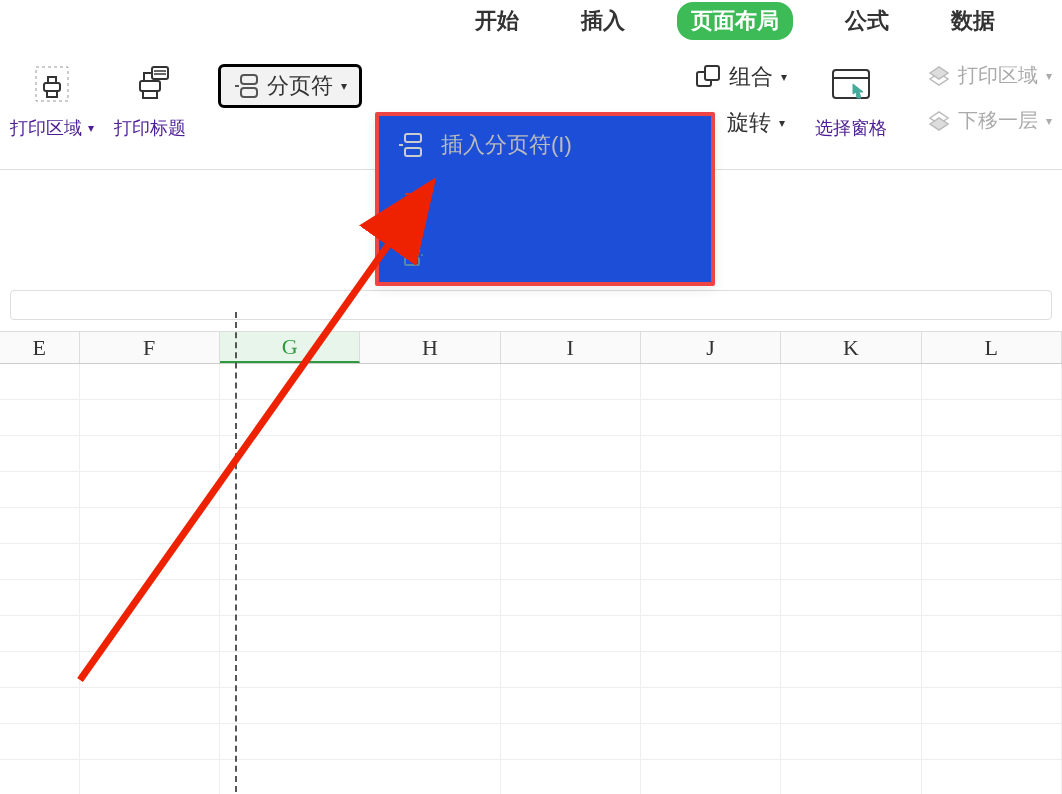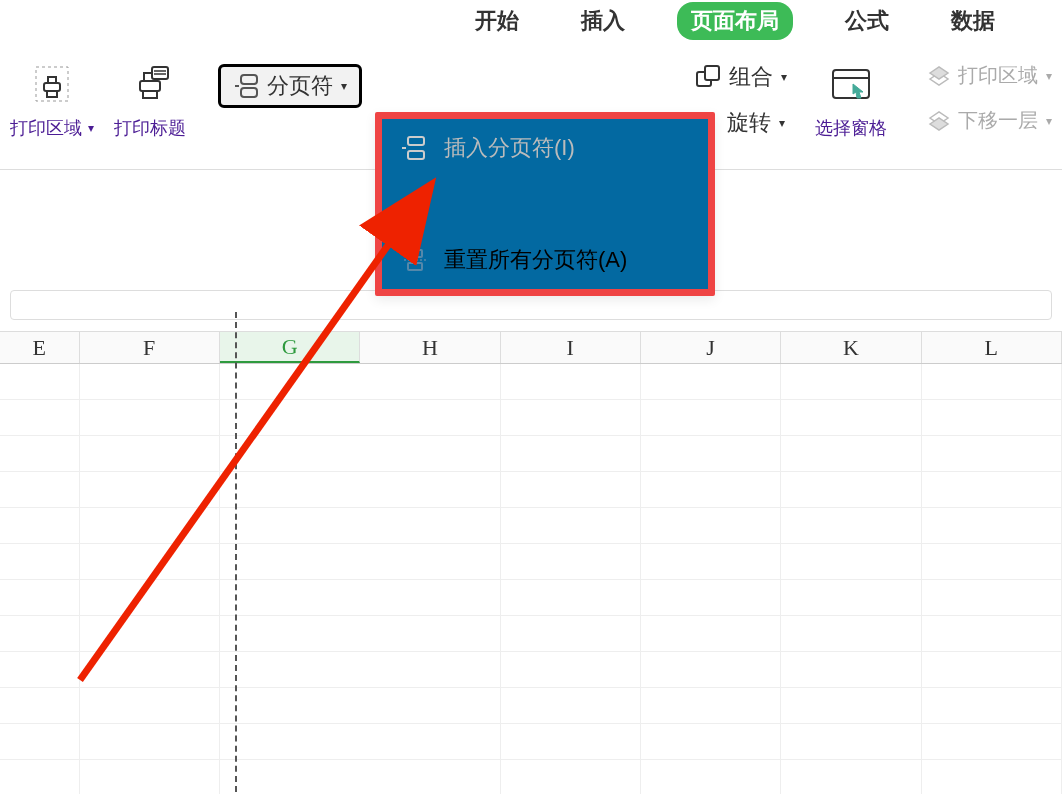--- a/index.html
+++ b/index.html
@@ -116,22 +116,22 @@
       gap: 6px;
       cursor: pointer;
     }
 
     
     .dropdown-menu {
       position: absolute;
       top: 112px;
       left: 375px;
       width: 340px;
-      background: #0369a1;
-      border: 7px solid #ef4444;
+      background: #1d4ed8;
+      border: 4px solid #ef4444;
       box-shadow: 0 4px 12px rgba(0,0,0,0.08);
       border-radius: 2px;
       z-index: 10;
     }
     .dropdown-item {
       display: flex;
       align-items: center;
       padding: 14px 20px;
       font-size: 22px;
       cursor: pointer;
@@ -345,21 +345,20 @@
       <path d="M 2 13 L 10 13 M 16 13 L 24 13" stroke="#c33" stroke-width="2"></path>
       <path d="M 10 9 L 13 13 L 10 17 M 16 9 L 13 13 L 16 17" stroke="#c33" stroke-width="1.5" fill="none"></path>
     </svg>
   </div>
   <div class="dropdown-item">
     <svg width="26" height="26" viewBox="0 0 26 26">
       <rect x="6" y="3" width="14" height="7" fill="none" stroke="#58a" stroke-width="2" rx="1"></rect>
       <rect x="6" y="16" width="14" height="7" fill="none" stroke="#58a" stroke-width="2" rx="1"></rect>
       <path d="M 2 13 L 24 13" stroke="#58a" stroke-width="1.5" stroke-dasharray="2 2"></path>
     </svg>
-    <span>重置所有分页符(A)</span>
   </div>
 </div>
 
 <div class="formula-bar" style="margin-top:120px">
   <div class="formula-inner"></div>
 </div>
 
 <div class="col-headers">
   <div class="col-header col-E">E</div>
   <div class="col-header col-F">F</div>

